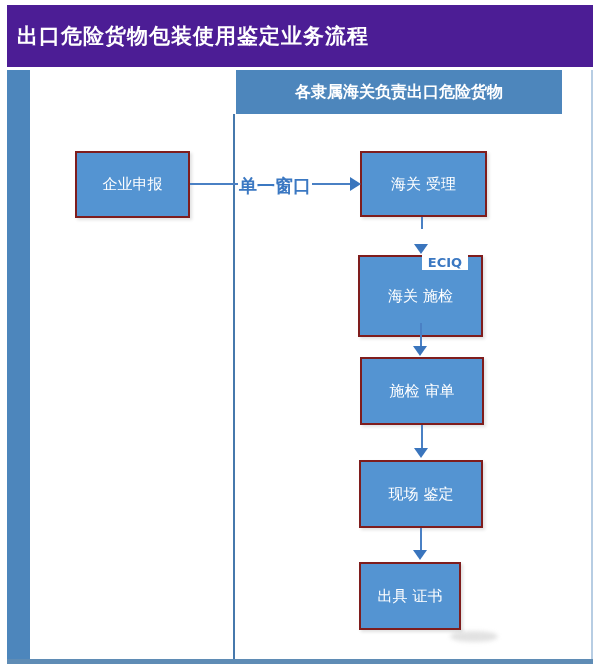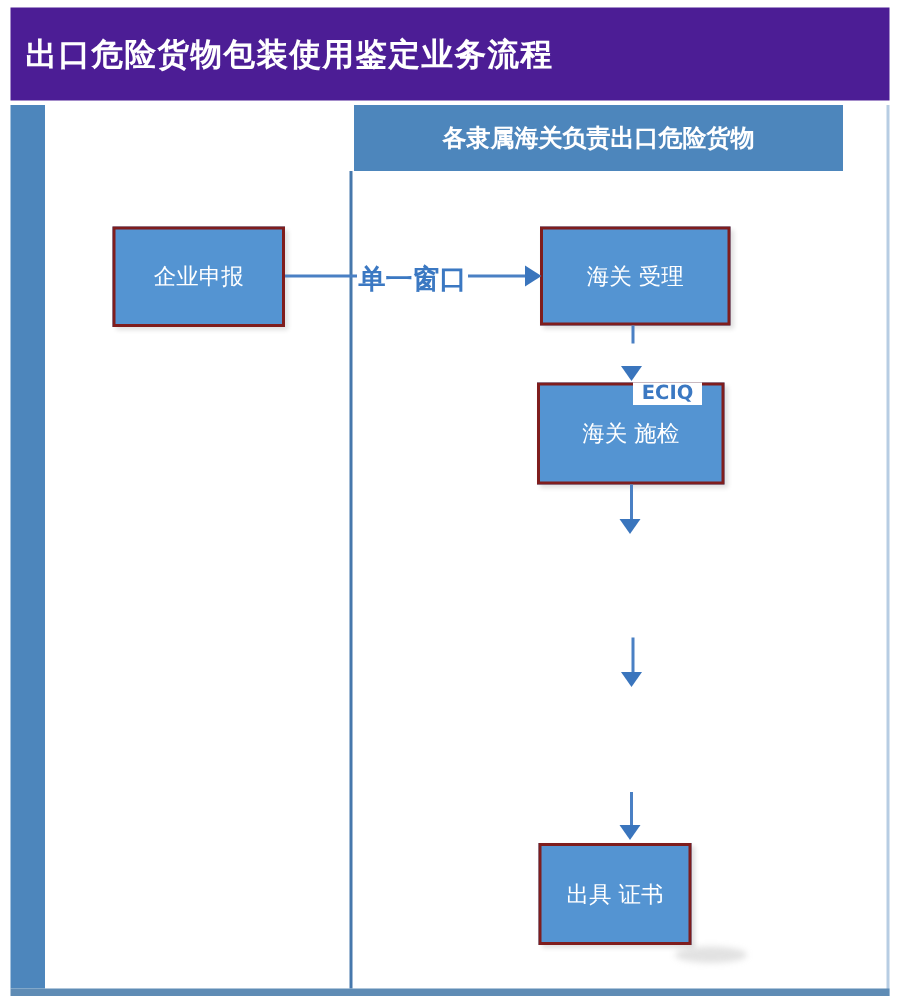--- a/index.html
+++ b/index.html
@@ -27,21 +27,21 @@
   .col-divider{position:absolute;left:233px;top:114px;width:2px;height:545px;
                background:#4678ac;}
 
   
   .fbox{position:absolute;background:#5494d2;border:2px solid #7f1d1d;
         color:#fff;font-size:15px;display:flex;align-items:center;
         justify-content:center;box-sizing:border-box;
         box-shadow:2px 2px 3px rgba(0,0,0,0.12);}
   .b-qiye{left:75px;top:151px;width:115px;height:67px;}
   .b-shouli{left:360px;top:151px;width:127px;height:66px;}
-  .b-shijian{left:358px;top:255px;width:125px;height:68px;}
+  .b-shijian{left:358px;top:255px;width:125px;height:82px;}
   .b-shendan{left:360px;top:357px;width:124px;height:68px;}
   .b-xianchang{left:359px;top:460px;width:124px;height:68px;}
   .b-zhengshu{left:359px;top:562px;width:102px;height:68px;}
 
   
   .hline{position:absolute;left:190px;top:183px;width:162px;height:2px;background:#4a80c4;}
   .vline{position:absolute;width:2px;background:#4a80c4;}
   .v-eciq{left:421px;top:217px;height:12px;}
   .v-a2{left:420px;top:323px;height:25px;}
   .v-a3{left:421px;top:425px;height:25px;}
@@ -87,20 +87,26 @@
 
   <div class="fbox b-qiye">
     <span>企业申报</span>
   </div>
   <div class="fbox b-shouli">
     <span>海关 受理</span>
   </div>
   <div class="fbox b-shijian">
     <span>海关 施检</span>
   </div>
+  <div class="fbox b-shendan">
+    <span>施检 审单</span>
+  </div>
+  <div class="fbox b-xianchang">
+    <span>现场 鉴定</span>
+  </div>
   <div class="fbox b-zhengshu">
     <span>出具 证书</span>
   </div>
 
   <div class="hline"></div>
   <div class="arr-right"></div>
   <div class="edge-label lbl-window">单一窗口</div>
 
   <div class="vline v-eciq"></div>
   <div class="edge-label lbl-eciq">ECIQ</div>

